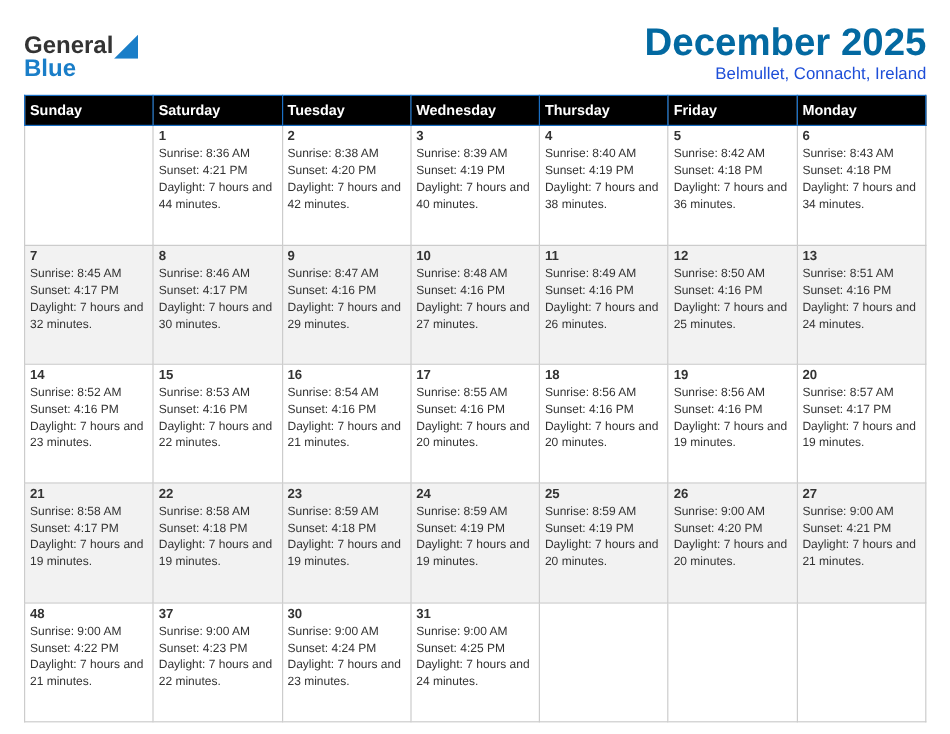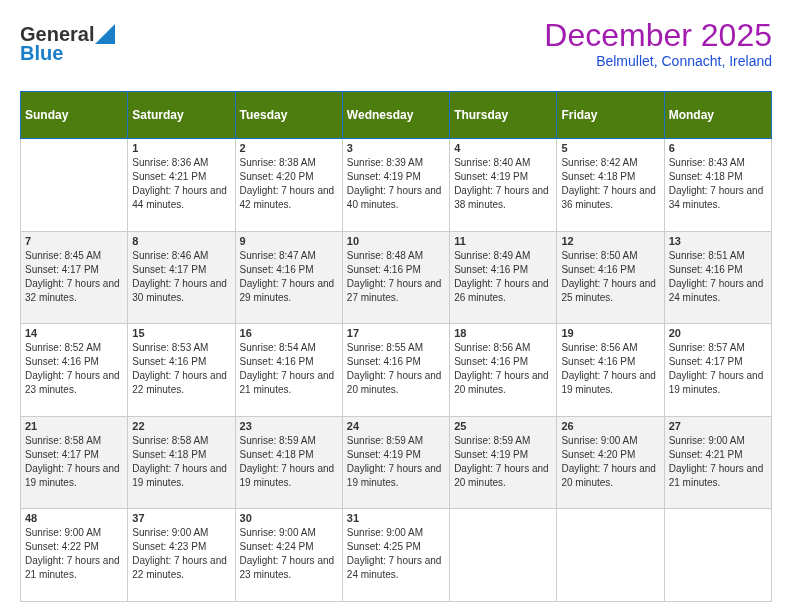--- a/index.html
+++ b/index.html
@@ -13,54 +13,54 @@
     .page {
       width: 792px;
       height: 612px;
       padding: 18px 20px 10px 20px;
       display: flex;
       flex-direction: column;
     }
     .header {
       display: flex;
       justify-content: space-between;
-      align-items: center;
-      margin-bottom: 22px;
+      align-items: flex-end;
+      margin-bottom: 10px;
     }
     .logo {
       display: flex;
       flex-direction: column;
       align-items: flex-start;
     }
     .title-block {
       text-align: right;
     }
     .month-title {
       font-size: 32px;
-      font-weight: normal;
-      color: #a21caf;
+      font-weight: bold;
+      color: #0369a1;
       line-height: 1.1;
     }
     .location {
       font-size: 14px;
       color: #1d4ed8;
     }
     .calendar {
       flex: 1;
       border: 1px solid #ccc;
       border-collapse: collapse;
       width: 100%;
       table-layout: fixed;
     }
     .calendar th {
-      background-color: #4d7c0f;
+      background-color: #000000;
       color: #fff;
       font-size: 12px;
       font-weight: bold;
-      padding: 16px 4px;
+      padding: 5px 4px;
       text-align: left;
       border: 1px solid #1a6fc4;
     }
     .calendar td {
       border: 1px solid #ccc;
       vertical-align: top;
       padding: 3px 4px;
       font-size: 9.5px;
       color: #333;
       height: 88px;

